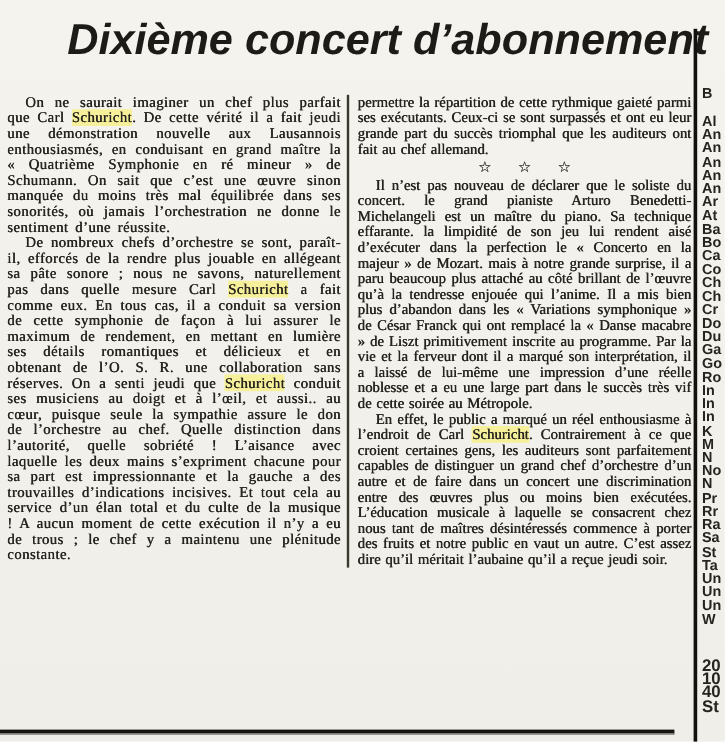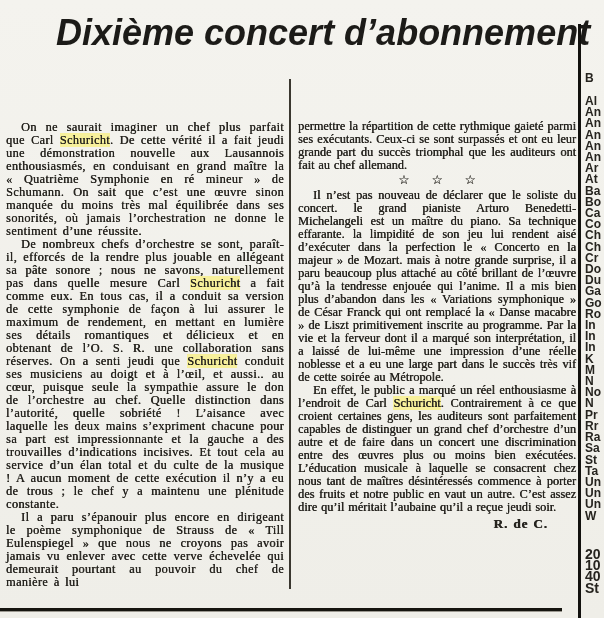--- a/index.html
+++ b/index.html
@@ -20,22 +20,22 @@
   .columns {
     position: absolute; left: 6px; top: 79px; width: 570px;
     display: flex; align-items: stretch;
   }
   .col {
     width: 282px;
     font-size: 12.3px; line-height: 13px;
     text-align: justify;
     text-shadow: 0.35px 0 0 currentColor; 
   }
-  .col.left  { padding-right: 5px; letter-spacing: 0.35px; word-spacing: 2.2px; margin-top: 42px; }
-  .col.right { padding-left: 7px;  word-spacing: 0.8px; margin-top: 41px; }
+  .col.left  { padding-right: 5px; letter-spacing: 0.35px; word-spacing: 2.2px; }
+  .col.right { padding-left: 7px;  word-spacing: 0.8px; }
   .divider { width: 2px; background: #3a372f; }
   p.para { margin: 0; text-indent: 15px; }
   p.para.no-indent { text-indent: 0; }
   .hl { background: #f7f09b; }
   .stars {
     text-align: center; font-size: 12.5px; letter-spacing: 9px;
     padding: 2px 0 2px 9px; color: #2e2c26;
   }
   .signature {
     text-align: right; padding-right: 28px; margin-top: 3px;
@@ -63,29 +63,27 @@
 <body>
 
 <div class="page">
 
   <h1 class="title">Dixième concert d’abonnement</h1>
 
   <div class="columns">
     <div class="col left" id="col-0">
         <p class="para"><span>On ne saurait imaginer un chef plus parfait que Carl </span><span class="hl">Schuricht</span><span>. De cette vérité il a fait jeudi une démonstration nouvelle aux Lausannois enthousiasmés, en conduisant en grand maître la « Quatrième Symphonie en ré mineur » de Schumann. On sait que c’est une œuvre sinon manquée du moins très mal équilibrée dans ses sonorités, où jamais l’orchestration ne donne le sentiment d’une réussite.</span></p>
         <p class="para"><span>De nombreux chefs d’orchestre se sont, paraît-il, efforcés de la rendre plus jouable en allégeant sa pâte sonore ; nous ne savons, naturellement pas dans quelle mesure Carl </span><span class="hl">Schuricht</span><span> a fait comme eux. En tous cas, il a conduit sa version de cette symphonie de façon à lui assurer le maximum de rendement, en mettant en lumière ses détails romantiques et délicieux et en obtenant de l’O. S. R. une collaboration sans réserves. On a senti jeudi que </span><span class="hl">Schuricht</span><span> conduit ses musiciens au doigt et à l’œil, et aussi.. au cœur, puisque seule la sympathie assure le don de l’orchestre au chef. Quelle distinction dans l’autorité, quelle sobriété ! L’aisance avec laquelle les deux mains s’expriment chacune pour sa part est impressionnante et la gauche a des trouvailles d’indications incisives. Et tout cela au service d’un élan total et du culte de la musique ! A aucun moment de cette exécution il n’y a eu de trous ; le chef y a maintenu une plénitude constante.</span></p>
-        <p class="para"><span>Il a paru s’épanouir plus encore en dirigeant le poème symphonique de Strauss de « Till Eulenspiegel » que nous ne croyons pas avoir jamais vu enlever avec cette verve échevelée qui demeurait pourtant au pouvoir du chef de manière à lui</span></p>
       </div>
     <div class="divider"></div>
     <div class="col right" id="col-1">
         <p class="para no-indent"><span>permettre la répartition de cette rythmique gaieté parmi ses exécutants. Ceux-ci se sont surpassés et ont eu leur grande part du succès triomphal que les auditeurs ont fait au chef allemand.</span></p>
         <div class="stars">☆ ☆ ☆</div>
         <p class="para"><span>Il n’est pas nouveau de déclarer que le soliste du concert. le grand pianiste Arturo Benedetti-Michelangeli est un maître du piano. Sa technique effarante. la limpidité de son jeu lui rendent aisé d’exécuter dans la perfection le « Concerto en la majeur » de Mozart. mais à notre grande surprise, il a paru beaucoup plus attaché au côté brillant de l’œuvre qu’à la tendresse enjouée qui l’anime. Il a mis bien plus d’abandon dans les « Variations symphonique » de César Franck qui ont remplacé la « Danse macabre » de Liszt primitivement inscrite au programme. Par la vie et la ferveur dont il a marqué son interprétation, il a laissé de lui-même une impression d’une réelle noblesse et a eu une large part dans le succès très vif de cette soirée au Métropole.</span></p>
         <p class="para"><span>En effet, le public a marqué un réel enthousiasme à l’endroit de Carl </span><span class="hl">Schuricht</span><span>. Contrairement à ce que croient certaines gens, les auditeurs sont parfaitement capables de distinguer un grand chef d’orchestre d’un autre et de faire dans un concert une discrimination entre des œuvres plus ou moins bien exécutées. L’éducation musicale à laquelle se consacrent chez nous tant de maîtres désintéressés commence à porter des fruits et notre public en vaut un autre. C’est assez dire qu’il méritait l’aubaine qu’il a reçue jeudi soir.</span></p>
-        <div class="signature">R. de C.</div>
       </div>
   </div>
 
   <div class="bottom-rule"></div>
   <div class="side-rule"></div>
 
   <div class="side">
     <div class="side-head">B</div>
     <div class="side-list" id="side-list">
         <div>Al</div>

